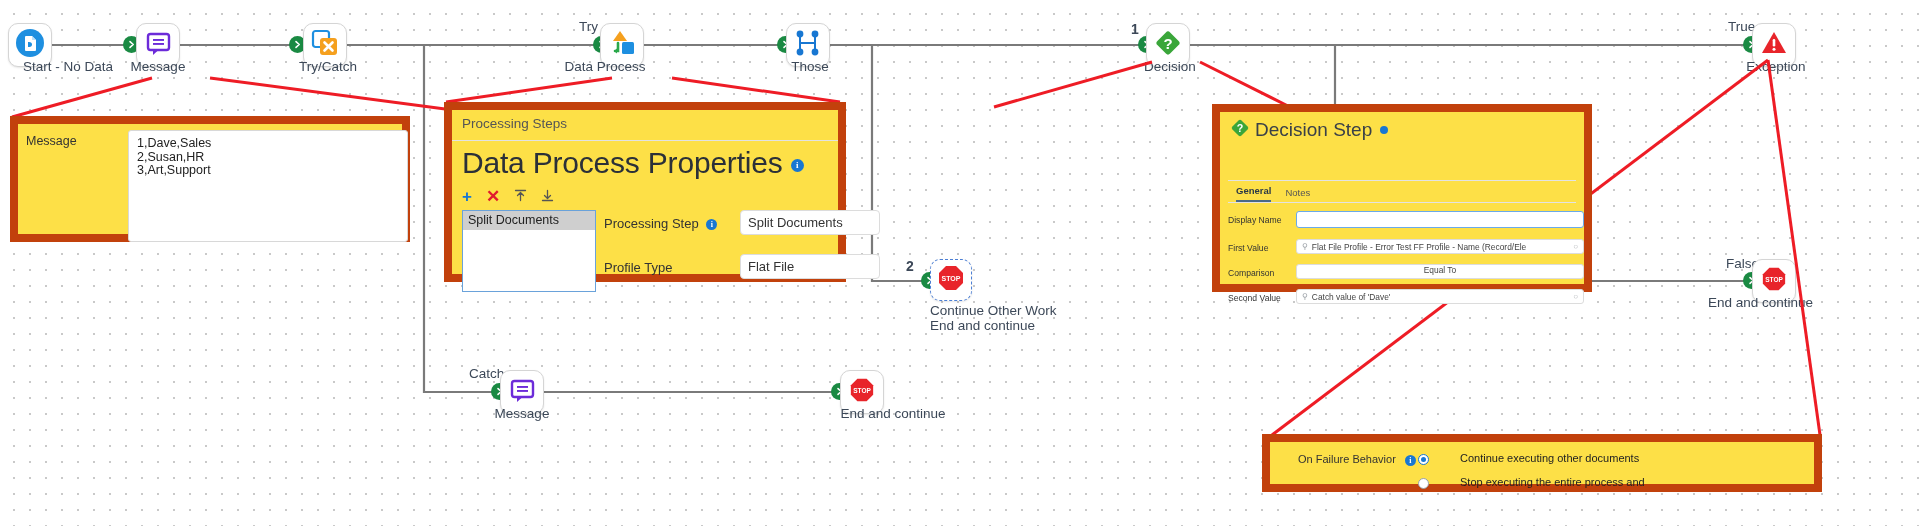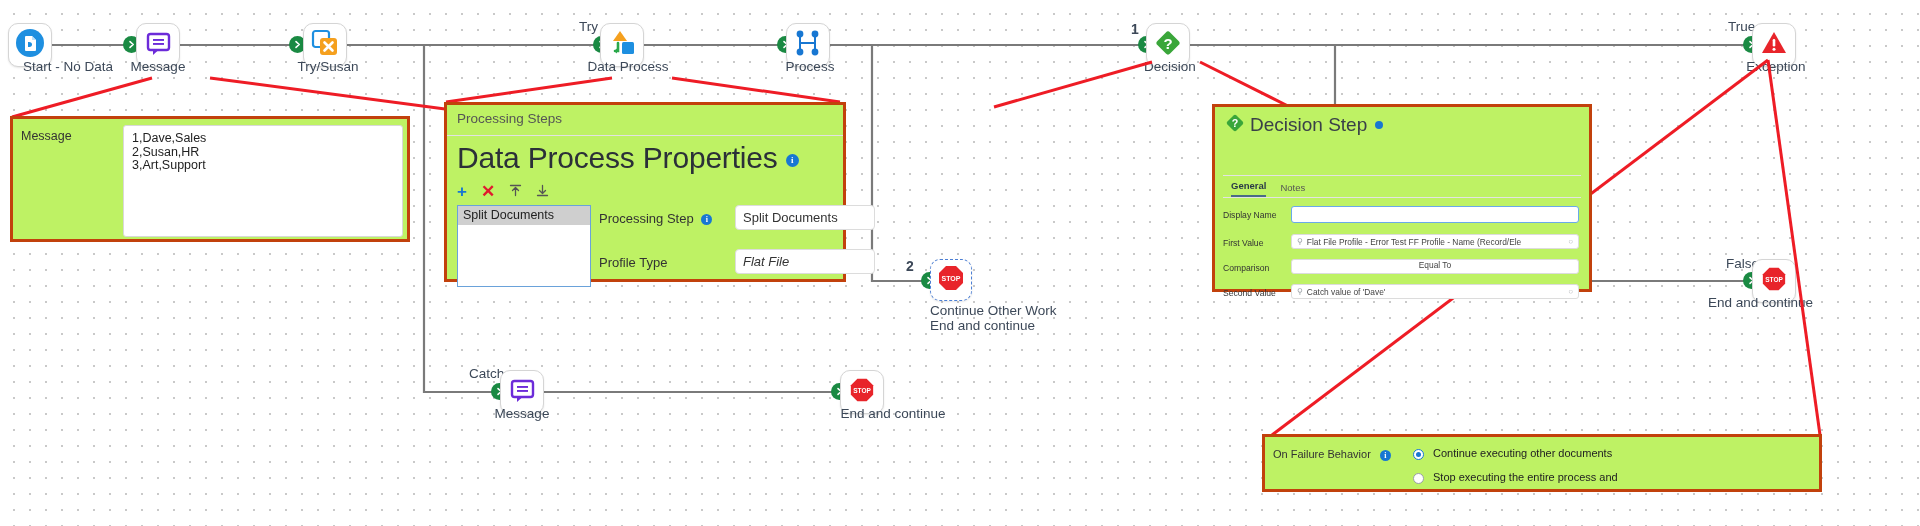--- a/index.html
+++ b/index.html
@@ -41,21 +41,21 @@
   
   .gport{
     position:absolute;width:17px;height:17px;border-radius:50%;
     background:#1a8a43;display:flex;align-items:center;justify-content:center;
     color:#fff;font-size:10px;font-weight:700;line-height:1;
   }
   .gport svg{display:block;}
 
   
   .callout{
-    position:absolute;background:#bef264;border:3px solid #c2410c;
+    position:absolute;background:#fde047;border:8px solid #c2410c;
     box-sizing:border-box;
   }
 
   
   .msg-label{position:absolute;font-size:12.5px;color:#333;}
   .msg-box{
     position:absolute;background:#fff;border:1px solid #d8d8d8;border-radius:3px;
     font-size:12.5px;color:#222;line-height:13.5px;padding:6px 8px;
     box-sizing:border-box;white-space:pre-wrap;
   }
@@ -113,31 +113,31 @@
     position:absolute;height:15px;border:1px solid #dcdcdc;border-radius:3px;background:#fff;
     font-size:8.4px;color:#444;box-sizing:border-box;
     display:flex;align-items:center;padding:0 5px;gap:4px;white-space:nowrap;overflow:hidden;
   }
   .ds-input.focus{border:1.5px solid #6aaaea;height:17px;}
   .ds-input .mag{color:#9aa0a6;font-size:8px;}
   .ds-input .clr{margin-left:auto;color:#b0b4b8;font-size:8px;}
   .ds-input .cv{margin-left:auto;color:#333;font-size:9px;}
 
   
-  .fb-label{position:absolute;font-size:11px;color:#333;white-space:nowrap;}
+  .fb-label{position:absolute;font-size:11px;color:#333;white-space:nowrap;margin-left:20px;}
   .radio{
     position:absolute;width:11px;height:11px;border-radius:50%;
     border:1.4px solid #9aa0a6;background:#fff;box-sizing:border-box;
   }
   .radio.on{border-color:#1877d2;}
   .radio.on::after{
     content:"";position:absolute;left:2px;top:2px;width:5px;height:5px;
     border-radius:50%;background:#1877d2;
   }
-  .fb-opt{position:absolute;font-size:11px;color:#222;white-space:nowrap;}
+  .fb-opt{position:absolute;font-size:11px;color:#222;white-space:nowrap;margin-left:22px;}
 </style>
 </head>
 <body>
 
 <div id="canvas"></div>
 
 <svg class="wires" viewBox="0 0 1920 526">
   <g stroke="#7a7a7a" stroke-width="2.2" fill="none">
     <line x1="52" y1="45" x2="136" y2="45"></line>
     <line x1="178" y1="45" x2="296" y2="45"></line>
@@ -202,60 +202,60 @@
 
   <div class="node" style="left:303px;top:23px;">
     <span>
       <svg width="28" height="28" viewBox="0 0 28 28">
         <rect x="2" y="2" width="16" height="16" rx="2.5" fill="none" stroke="#1e8fe0" stroke-width="2.2"></rect>
         <rect x="9" y="9" width="17" height="17" rx="3" fill="#f5a01e"></rect>
         <path d="M13.5 13.5 L21.5 21.5 M21.5 13.5 L13.5 21.5" stroke="#fff" stroke-width="2.6" stroke-linecap="round"></path>
       </svg>
     </span>
   </div>
-  <div class="nlabel" style="left:268px;top:60px;width:120px;">Try/Susan</div>
+  <div class="nlabel" style="left:268px;top:60px;width:120px;">Try/Catch</div>
 
   <div class="portlabel" style="left:579px;top:19px;">Try</div>
   <div class="gport" style="left:593px;top:36px;">
     <svg width="9" height="9" viewBox="0 0 9 9">
         <path d="M3 1.6 L6.2 4.5 L3 7.4" stroke="#fff" stroke-width="1.6" fill="none" stroke-linecap="round" stroke-linejoin="round"></path>
       </svg>
   </div>
 
   <div class="node" style="left:600px;top:23px;">
     <span>
       <svg width="28" height="28" viewBox="0 0 28 28">
         <path d="M12 2 L19 12 L5 12 Z" fill="#f5a01e"></path>
         <rect x="14" y="13" width="12" height="12" rx="1.5" fill="#1e8fe0"></rect>
         <path d="M10 14 L10 22 L7 22" stroke="#2aa84a" stroke-width="2.6" fill="none" stroke-linecap="round"></path>
         <path d="M9 19.5 L6 22 L9 24.5" fill="#2aa84a"></path>
       </svg>
     </span>
   </div>
-  <div class="nlabel" style="left:568px;top:60px;width:120px;">Data Process</div>
+  <div class="nlabel" style="left:545px;top:60px;width:120px;">Data Process</div>
 
   <div class="gport" style="left:777px;top:36px;">
     <svg width="9" height="9" viewBox="0 0 9 9">
         <path d="M3 1.6 L6.2 4.5 L3 7.4" stroke="#fff" stroke-width="1.6" fill="none" stroke-linecap="round" stroke-linejoin="round"></path>
       </svg>
   </div>
 
   <div class="node" style="left:786px;top:23px;">
     <span>
       <svg width="26" height="26" viewBox="0 0 26 26">
         <path d="M5 4 L5 13 L20 13 L20 4 M20 13 L20 22" stroke="#1877d2" stroke-width="2" fill="none"></path>
         <path d="M5 13 L5 22" stroke="#1877d2" stroke-width="2" fill="none"></path>
         <circle cx="5" cy="4" r="3.4" fill="#1877d2"></circle>
         <circle cx="20" cy="4" r="3.4" fill="#1877d2"></circle>
         <circle cx="5" cy="22" r="3.4" fill="#1877d2"></circle>
         <circle cx="20" cy="22" r="3.4" fill="#1877d2"></circle>
       </svg>
     </span>
   </div>
-  <div class="nlabel" style="left:750px;top:60px;width:120px;">Process</div>
+  <div class="nlabel" style="left:750px;top:60px;width:120px;">Those</div>
 
   <div class="numlabel" style="left:1131px;top:21px;">1</div>
   <div class="gport" style="left:1138px;top:36px;">
     <svg width="9" height="9" viewBox="0 0 9 9">
         <path d="M3 1.6 L6.2 4.5 L3 7.4" stroke="#fff" stroke-width="1.6" fill="none" stroke-linecap="round" stroke-linejoin="round"></path>
       </svg>
   </div>
 
   <div class="node" style="left:1146px;top:23px;">
     <span>
@@ -401,21 +401,21 @@
   </div>
   <div class="dp-list">
     <div class="dp-list-item">Split Documents</div>
   </div>
   <div class="dp-field-label" style="left:152px;top:106px;">
     <span>Processing Step</span>
     <span class="info-dot" style="width:11px;height:11px;line-height:11px;font-size:8px;margin-left:4px;">i</span>
   </div>
   <div class="dp-input" style="left:288px;top:100px;width:140px;">Split Documents</div>
   <div class="dp-field-label" style="left:152px;top:150px;">Profile Type</div>
-  <div class="dp-input" style="left:288px;top:144px;width:140px;font-style:italic;">Flat File</div>
+  <div class="dp-input" style="left:288px;top:144px;width:140px;">Flat File</div>
 </div>
 
 <div class="callout" style="left:1212px;top:104px;width:380px;height:188px;">
   <div class="ds-head">
     <span>
       <svg width="20" height="20" viewBox="0 0 28 28">
         <rect x="5" y="5" width="18" height="18" rx="3" fill="#3aa63a" transform="rotate(45 14 14)"></rect>
         <text x="14" y="19.5" font-family="Liberation Sans, sans-serif" font-size="15" font-weight="700" fill="#fff" text-anchor="middle">?</text>
       </svg>
     </span>

